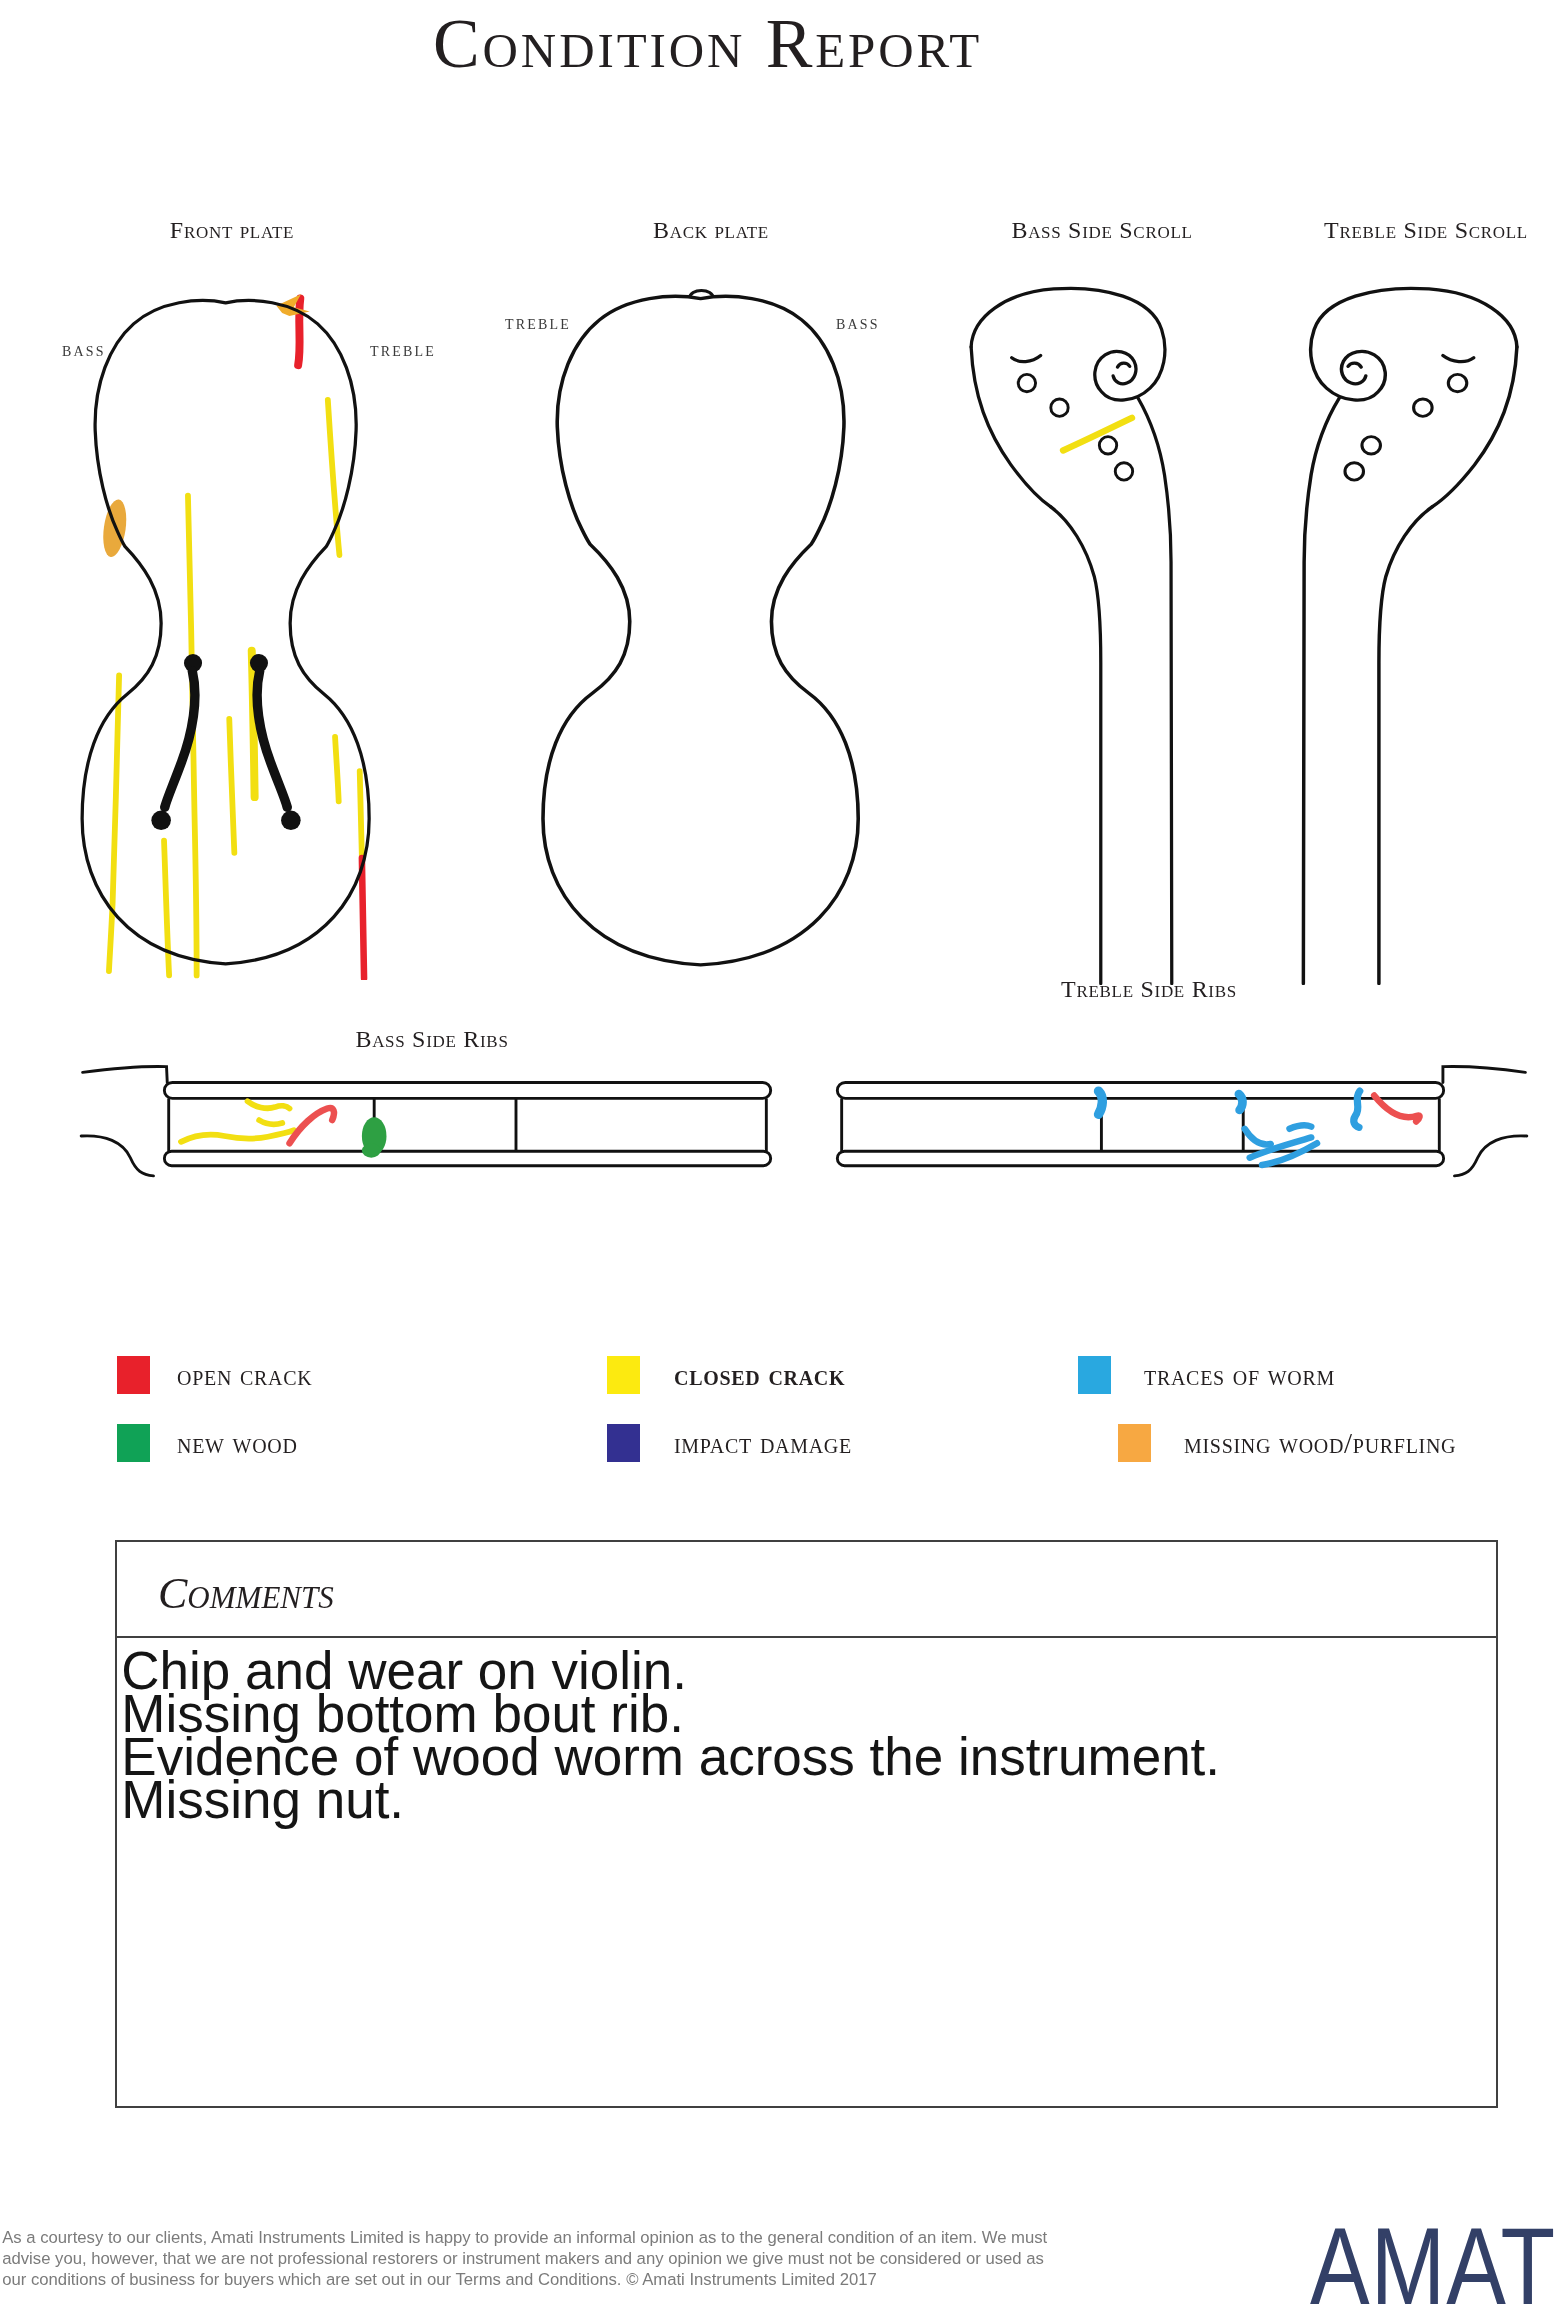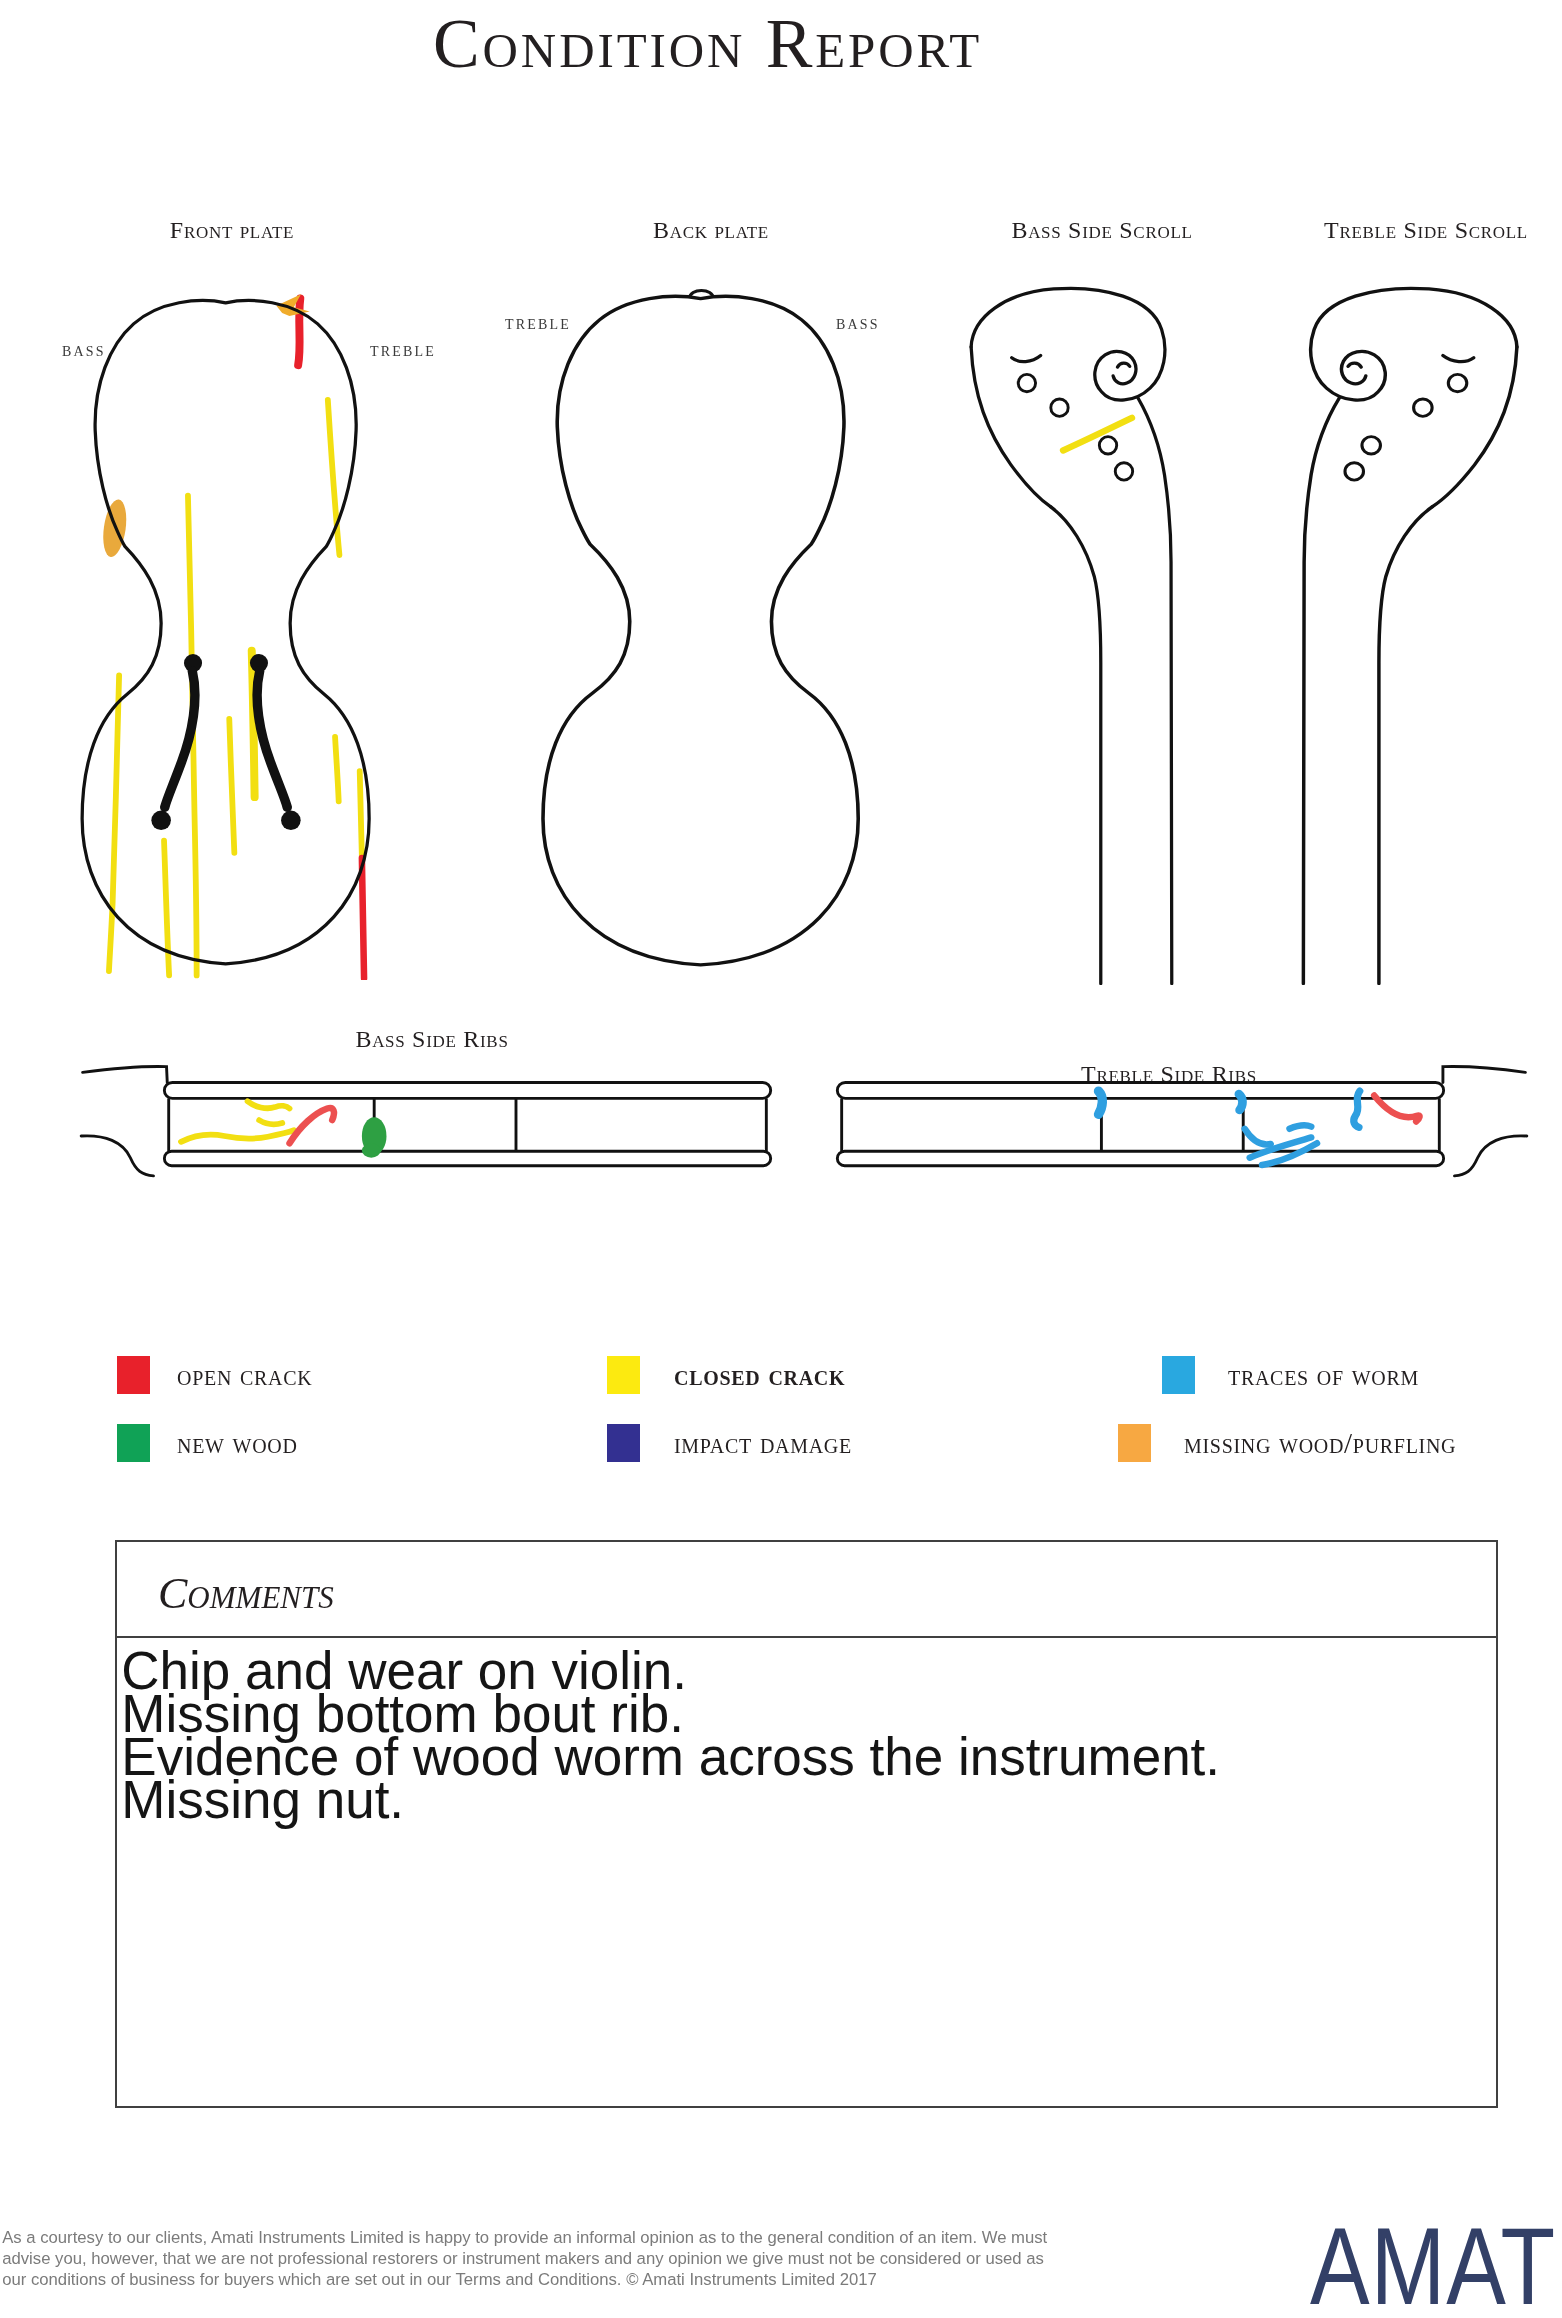--- a/index.html
+++ b/index.html
@@ -38,21 +38,21 @@
 
 <div class="page">
 
   <div class="title">Condition Report</div>
 
   <div class="hdr" style="left:232px;top:217px;">Front plate</div>
   <div class="hdr" style="left:711px;top:217px;">Back plate</div>
   <div class="hdr" style="left:1102px;top:217px;">Bass Side Scroll</div>
   <div class="hdr" style="left:1426px;top:217px;">Treble Side Scroll</div>
   <div class="hdr" style="left:432px;top:1026px;">Bass Side Ribs</div>
-  <div class="hdr" style="left:1149px;top:1061px;margin-left:20px;">Treble Side Ribs</div>
+  <div class="hdr" style="left:1149px;top:976px;">Treble Side Ribs</div>
 
   <div class="side-label" style="left:62px;top:339px;">bass</div>
   <div class="side-label" style="left:370px;top:339px;">treble</div>
   <div class="side-label" style="left:505px;top:312px;">treble</div>
   <div class="side-label" style="left:836px;top:312px;">bass</div>
 
   <svg class="dwg" style="left:43px;top:291px;" width="366" height="689" viewBox="0 0 505 950">
 
     <g stroke="#F2DF12" stroke-width="8" stroke-linecap="round" fill="none">
       <path d="M 393,150 C 398,230 403,300 409,364"></path>
@@ -198,21 +198,21 @@
     <span class="leg-label" style="margin-left:27px;">new wood</span>
   </div>
   <div class="leg-item" style="left:607px;top:1356px;">
     <span class="swatch sw-yellow"></span>
     <span class="leg-label leg-bold" style="margin-left:34px;">closed crack</span>
   </div>
   <div class="leg-item" style="left:607px;top:1424px;">
     <span class="swatch sw-indigo"></span>
     <span class="leg-label" style="margin-left:34px;">impact damage</span>
   </div>
-  <div class="leg-item" style="left:1142px;top:1356px;padding-left:20px;">
+  <div class="leg-item" style="left:1058px;top:1356px;padding-left:20px;">
     <span class="swatch sw-blue"></span>
     <span class="leg-label" style="margin-left:33px;">traces of worm</span>
   </div>
   <div class="leg-item" style="left:1118px;top:1424px;">
     <span class="swatch sw-orange"></span>
     <span class="leg-label" style="margin-left:33px;">missing wood/purfling</span>
   </div>
 
   <div class="comments-box">
     <div class="comments-head">

